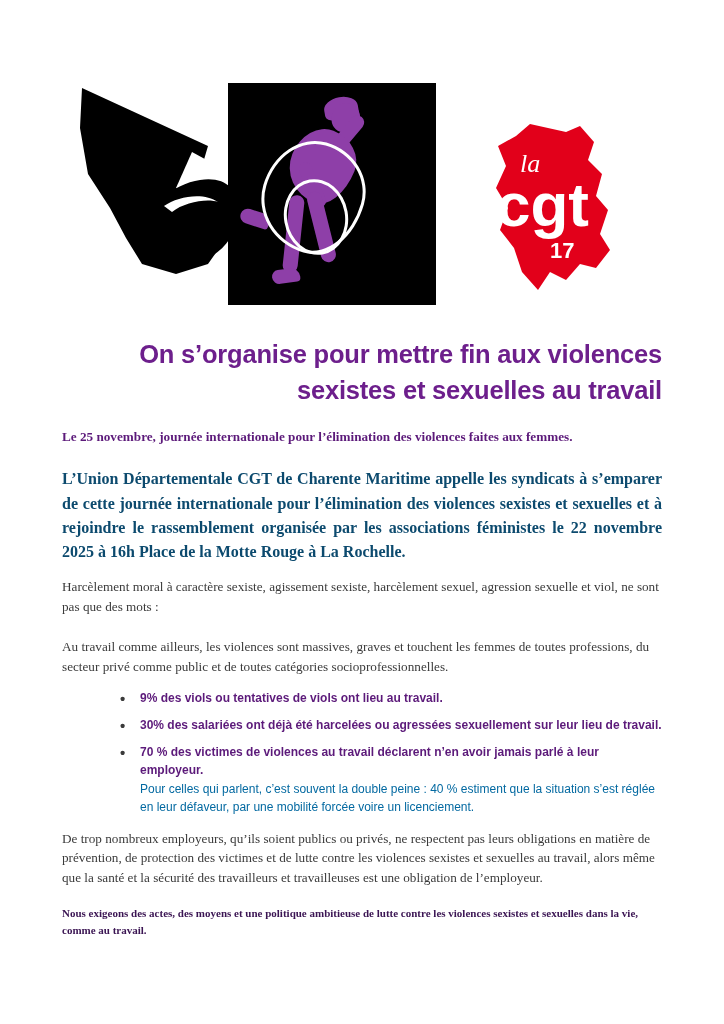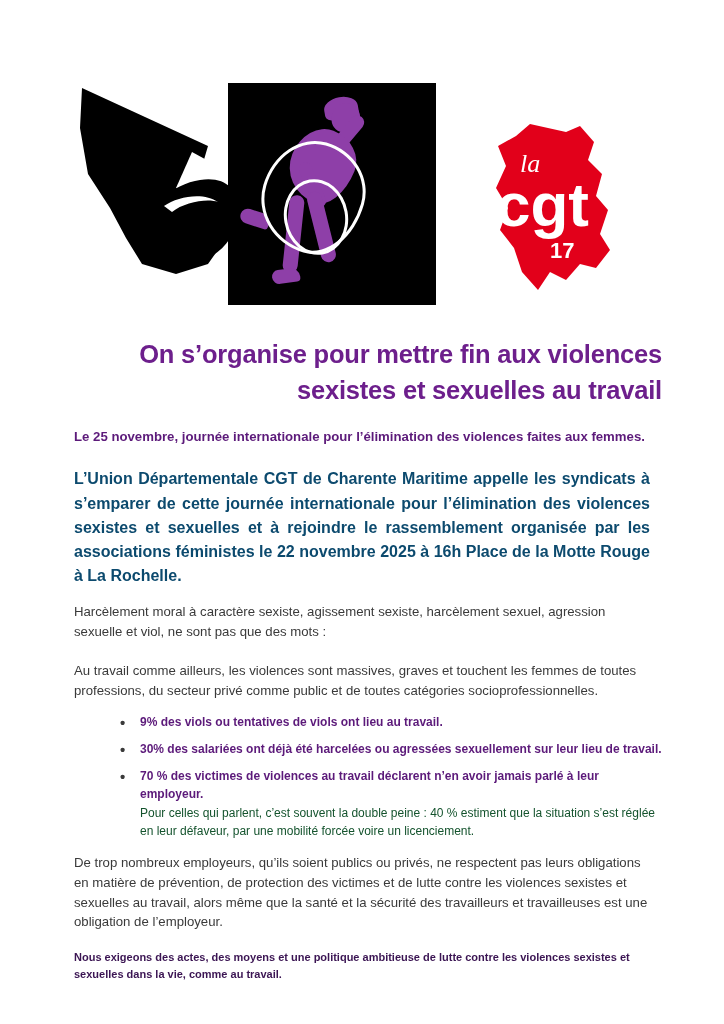--- a/index.html
+++ b/index.html
@@ -178,21 +178,22 @@
     margin: 8px 0 0 0;
     text-align: right;
     color: #6d1f8c;
     font-weight: bold;
     font-size: 25.5px;
     line-height: 1.42;
     letter-spacing: -0.2px;
   }
 
   p {
-    margin: 12px;
+    margin: 0;
+    font-family: Liberation Serif, serif;
   }
 
   .lead {
     margin-top: 19px;
     color: #5c1a7a;
     font-weight: bold;
     font-size: 13.2px;
     line-height: 1.5;
     text-align: justify;
   }
@@ -235,21 +236,21 @@
     content: "\2022";
     position: absolute;
     left: -20px;
     top: -1px;
     color: #3a3a3a;
     font-size: 15px;
   }
   ul.stats > li .sub {
     display: block;
     font-weight: normal;
-    color: #14532d;
+    color: #0369a1;
     margin-top: 1px;
   }
 
   .closing {
     margin-top: 17px;
     color: #3b1553;
     font-weight: bold;
     font-size: 11px;
     line-height: 1.5;
   }

